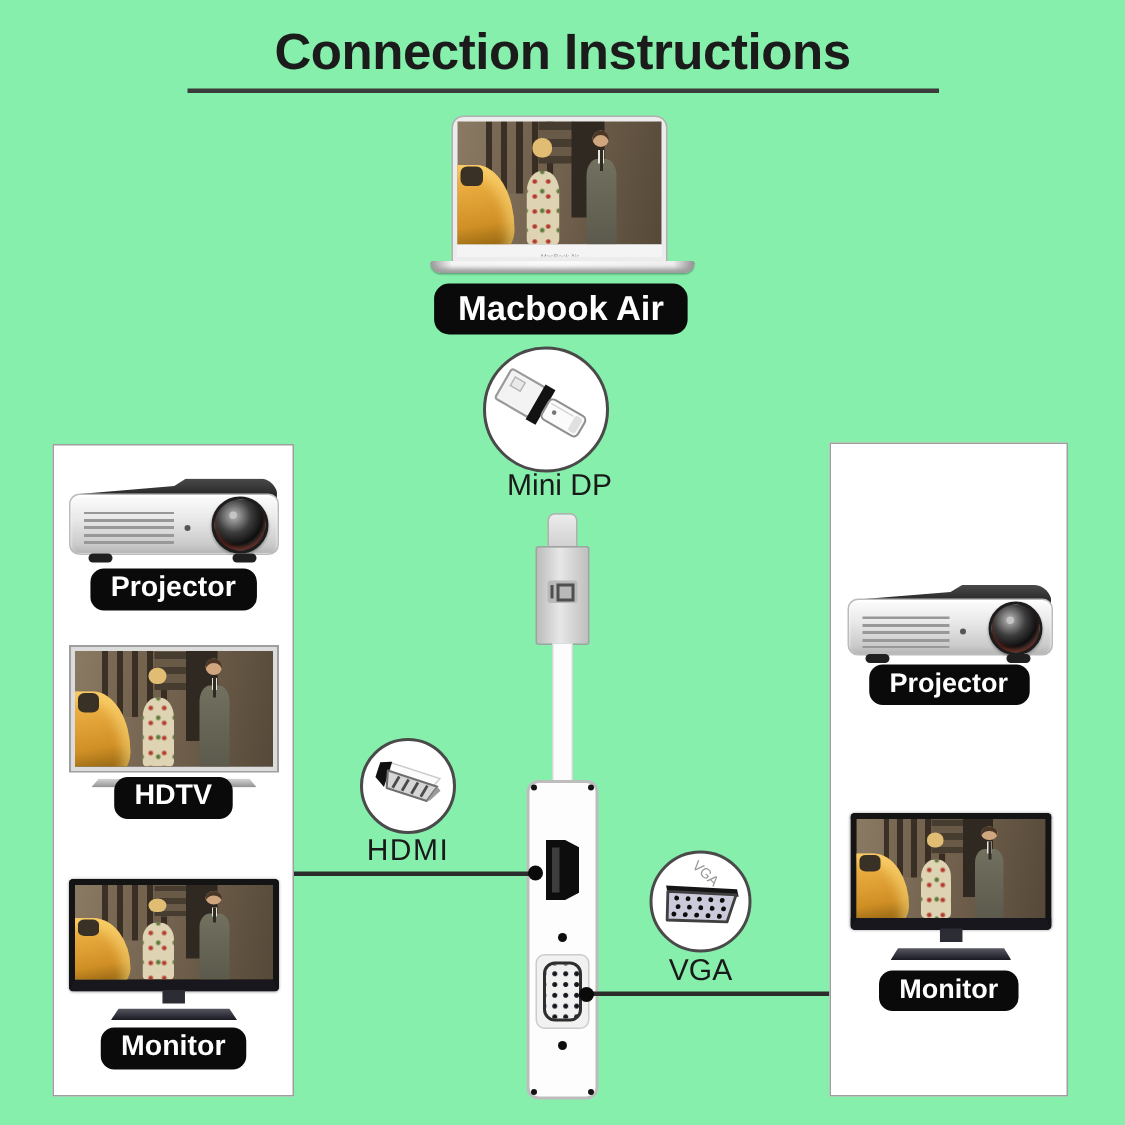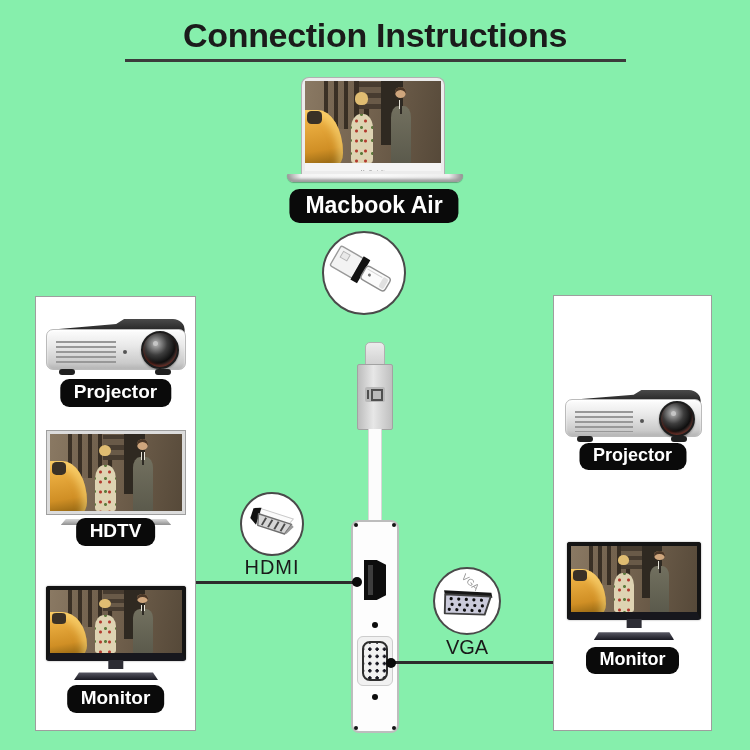--- a/index.html
+++ b/index.html
@@ -191,20 +191,21 @@
         <rect x="7" y="29" width="27" height="24" rx="2" fill="#f3f3f3" stroke="#9a9a9a" stroke-width="1.5"></rect>
         <rect x="12" y="33" width="8" height="7" fill="#e9e9e9" stroke="#b5b5b5" stroke-width="1"></rect>
         <rect x="33" y="27" width="8" height="28" fill="#121212"></rect>
         <rect x="41" y="33" width="29" height="16" rx="3.5" fill="#fbfbfb" stroke="#8f8f8f" stroke-width="1.5"></rect>
         <rect x="62" y="35" width="6" height="12" rx="2" fill="#e0e0e0"></rect>
         <line x1="43" y1="36.5" x2="61" y2="36.5" stroke="#d5d5d5" stroke-width="1"></line>
         <circle cx="48" cy="41" r="1.6" fill="#777"></circle>
       </g>
     </svg>
   </div>
+  <div class="abs conn-label" style="left:303px;top:313px;width:140px">Mini DP</div>
 
   <div class="abs plug-tip"></div>
   <div class="abs plug-body">
     <div class="abs dp-icon">
       <div class="dp-bar"></div>
       <div class="dp-square"></div>
     </div>
   </div>
   <div class="abs cable"></div>
 

